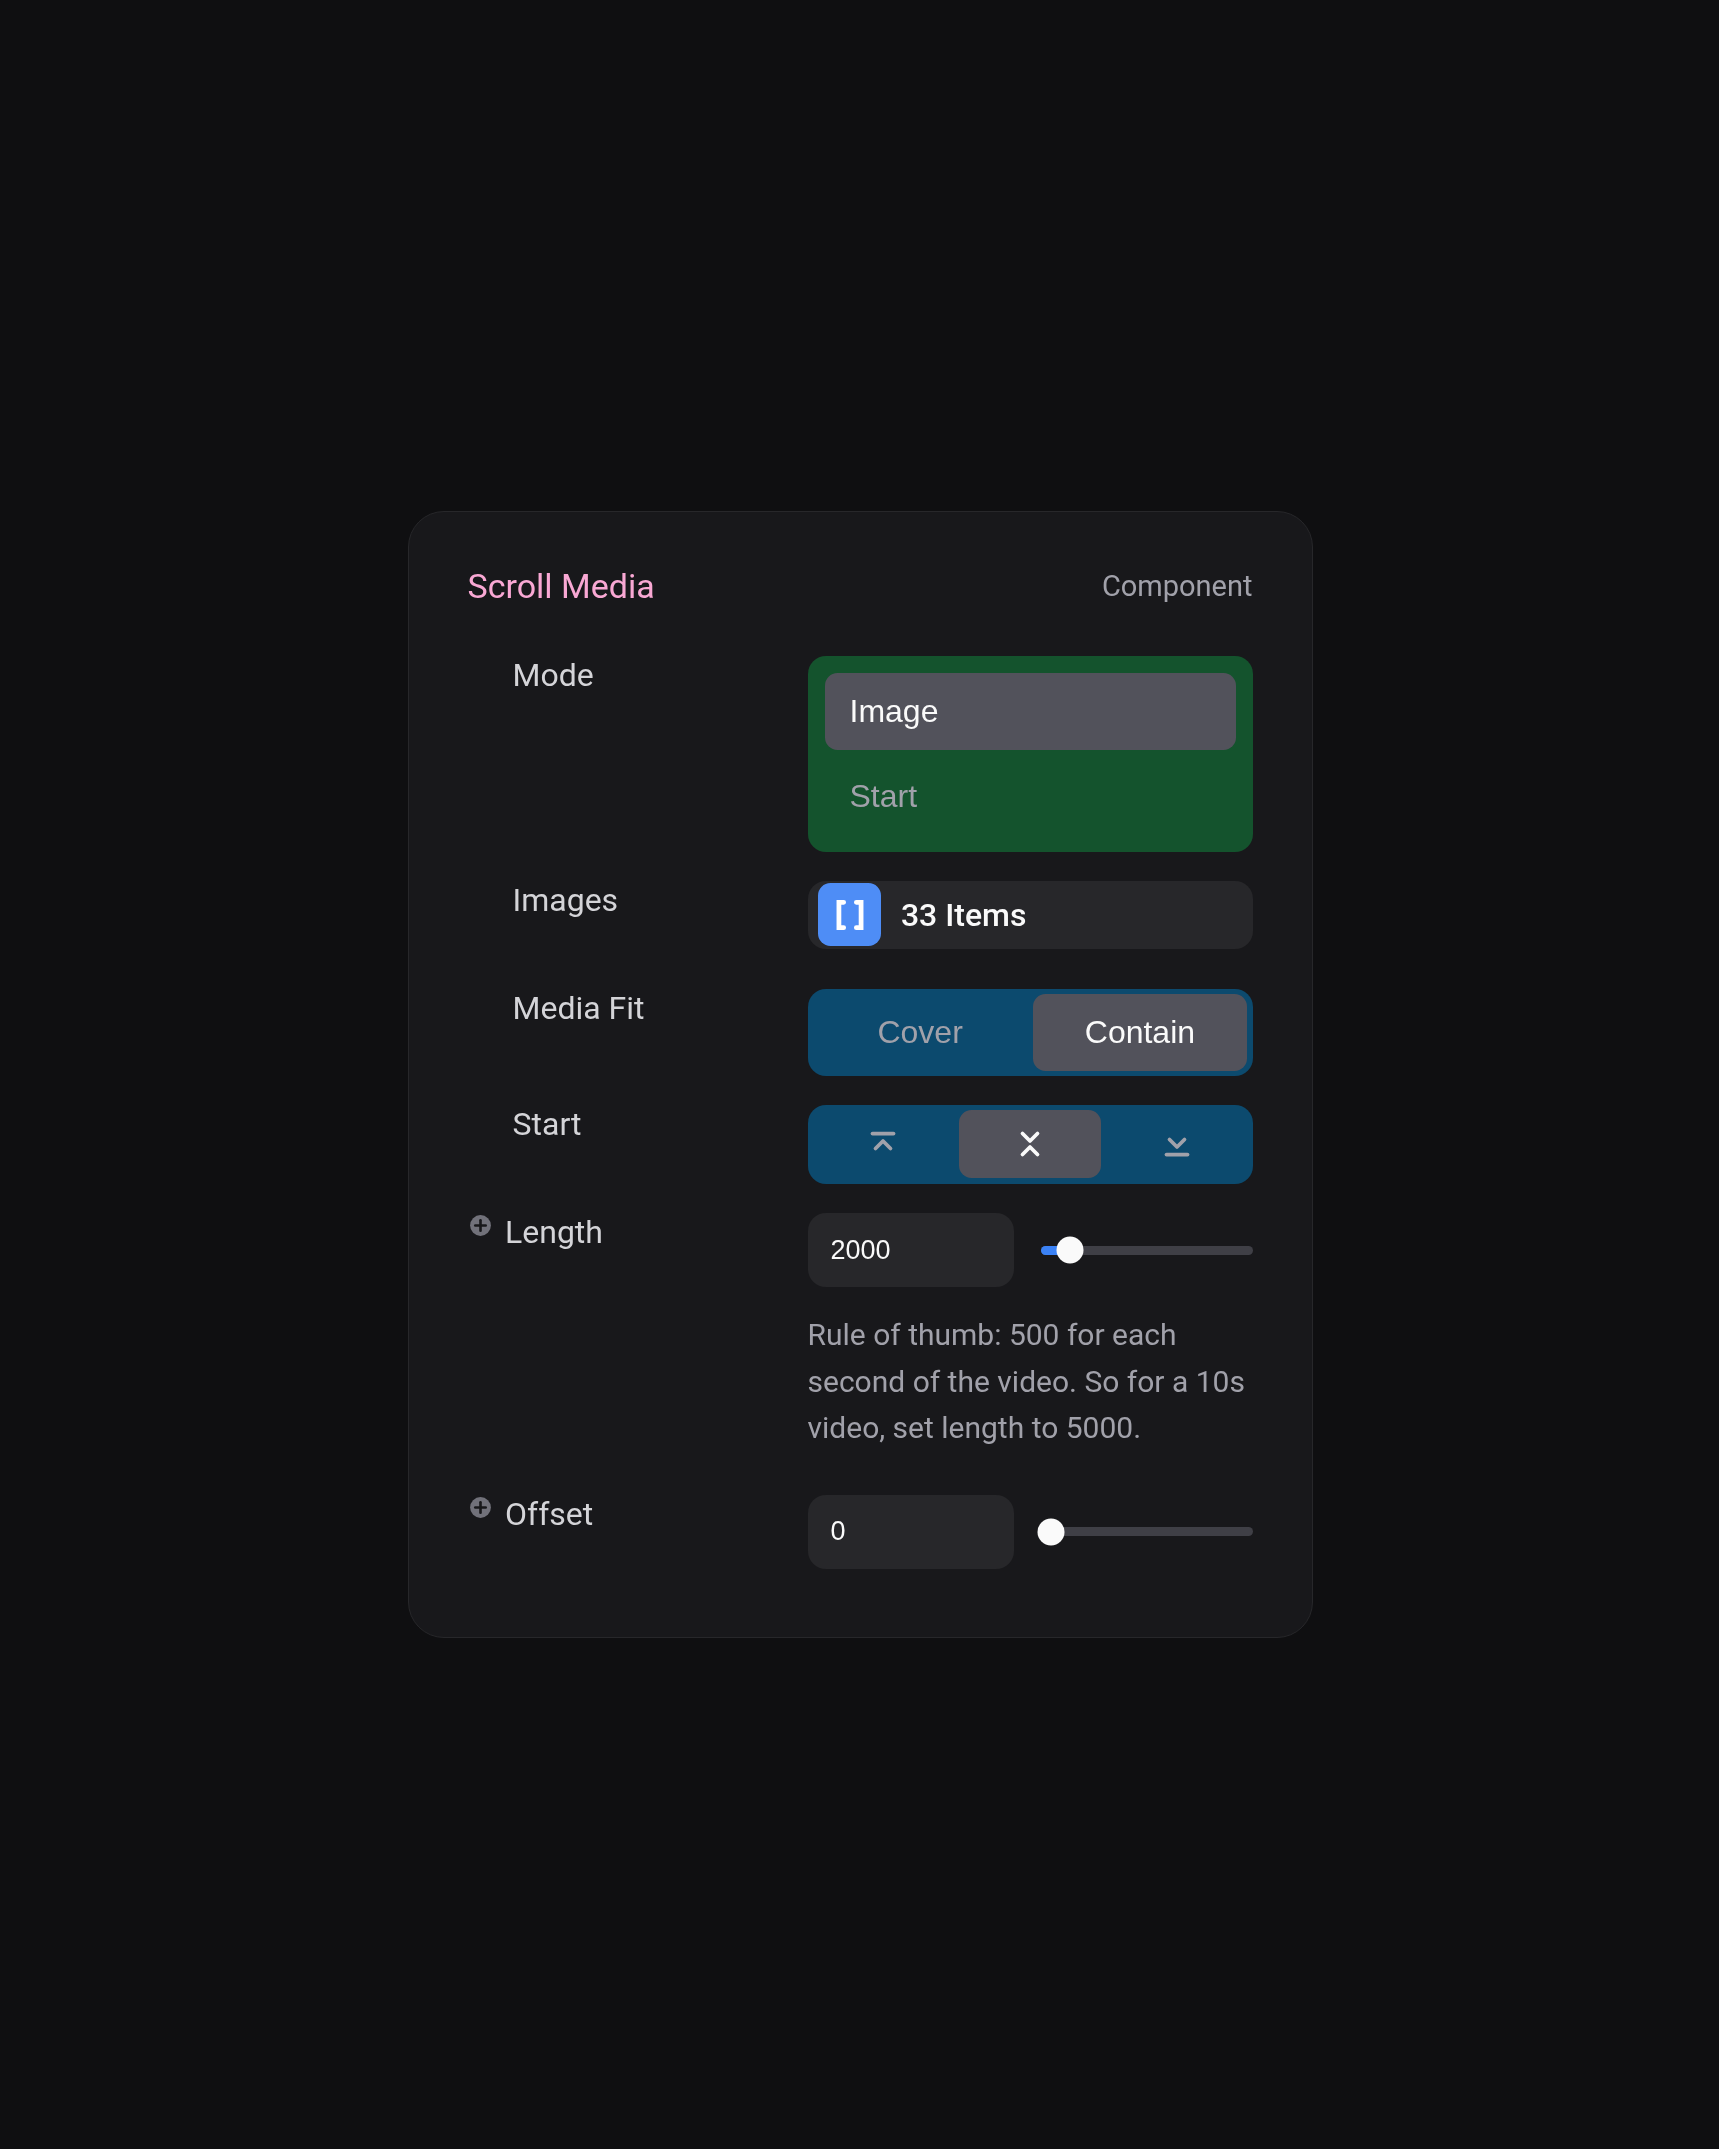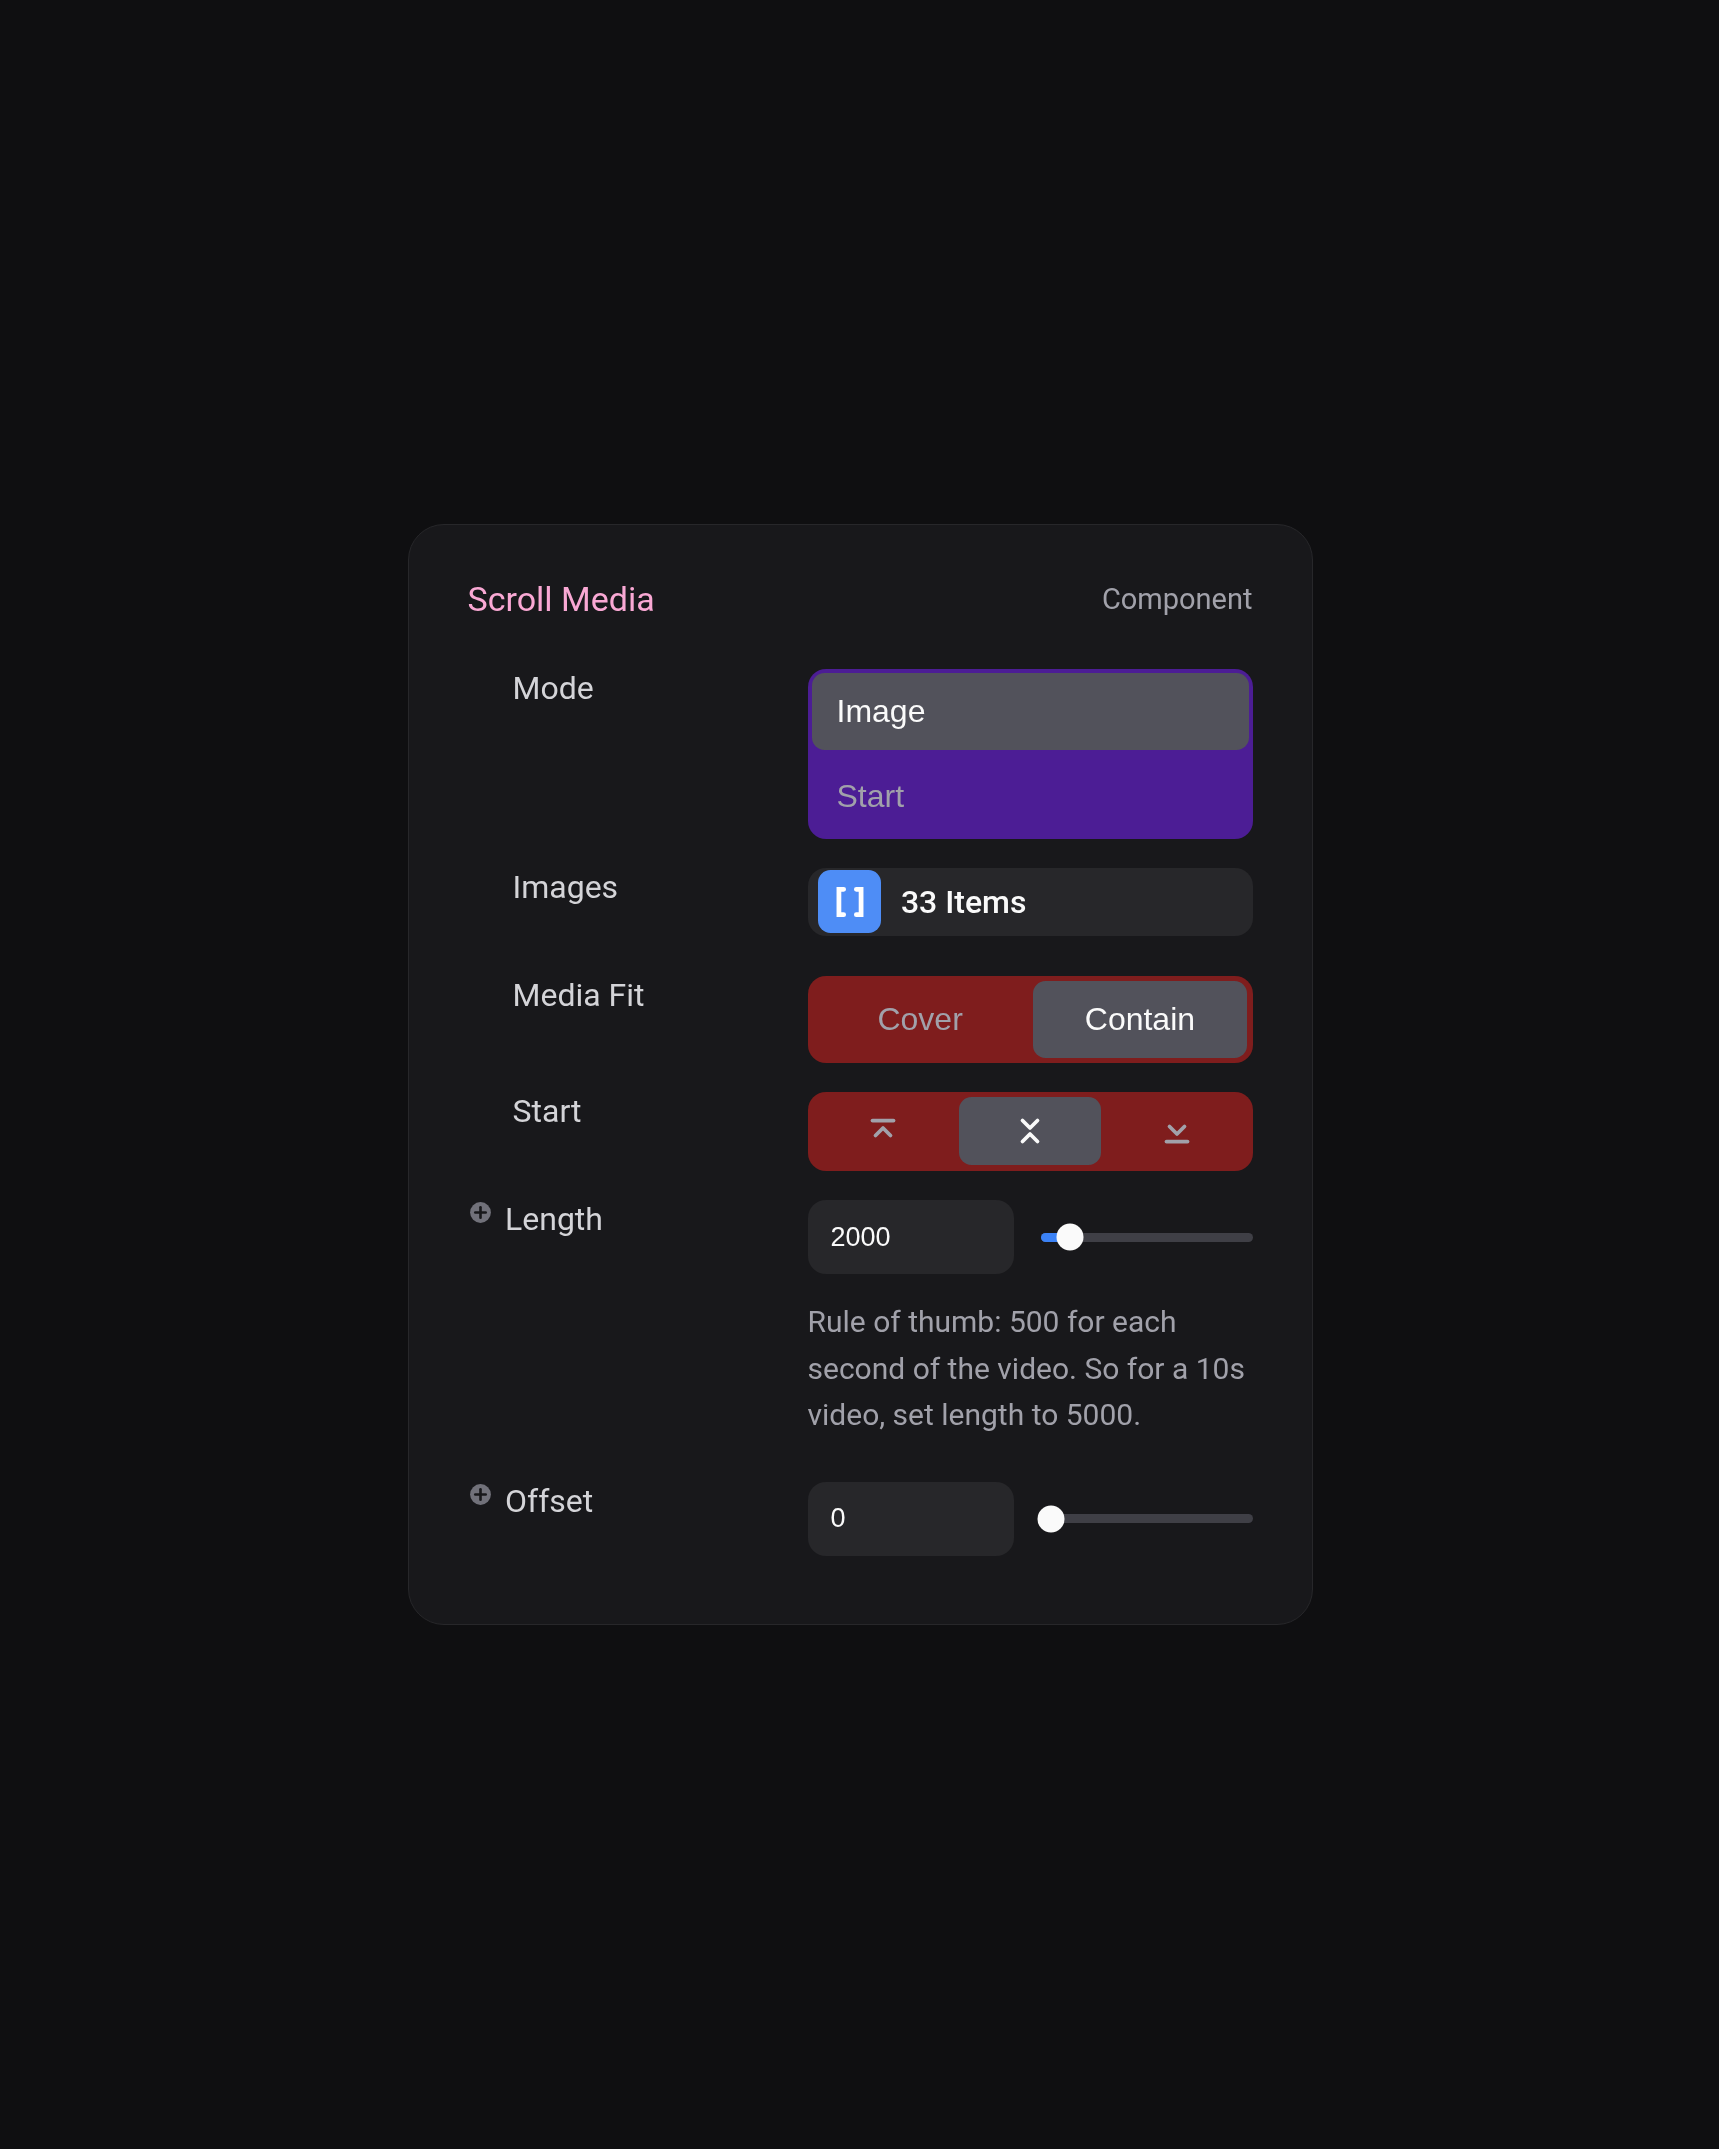--- a/index.html
+++ b/index.html
@@ -57,23 +57,23 @@
     }
     .label {
       color: #d4d4d8;
       font-size: 32px;
       font-weight: 400;
     }
     .control-col {
       flex: 1;
     }
     .segmented-vertical {
-      background: #4c1d95;
+      background: #14532d;
       border-radius: 18px;
-      padding: 4px;
+      padding: 17px;
       display: flex;
       flex-direction: column;
       gap: 9px;
     }
     .seg-btn {
       border: none;
       border-radius: 12.5px;
       padding: 19.7px 25px;
       font-size: 32px;
       font-weight: 500;
@@ -108,21 +108,21 @@
     .brackets-icon svg {
       width: 38px;
       height: 38px;
     }
     .items-text {
       color: #fafafa;
       font-size: 32px;
       font-weight: 500;
     }
     .segmented-h {
-      background: #7f1d1d;
+      background: #0c4a6e;
       border-radius: 18px;
       padding: 5.4px;
       display: flex;
       gap: 5.4px;
     }
     .seg-h-btn {
       flex: 1;
       border: none;
       border-radius: 12.5px;
       padding: 19.7px 0;

